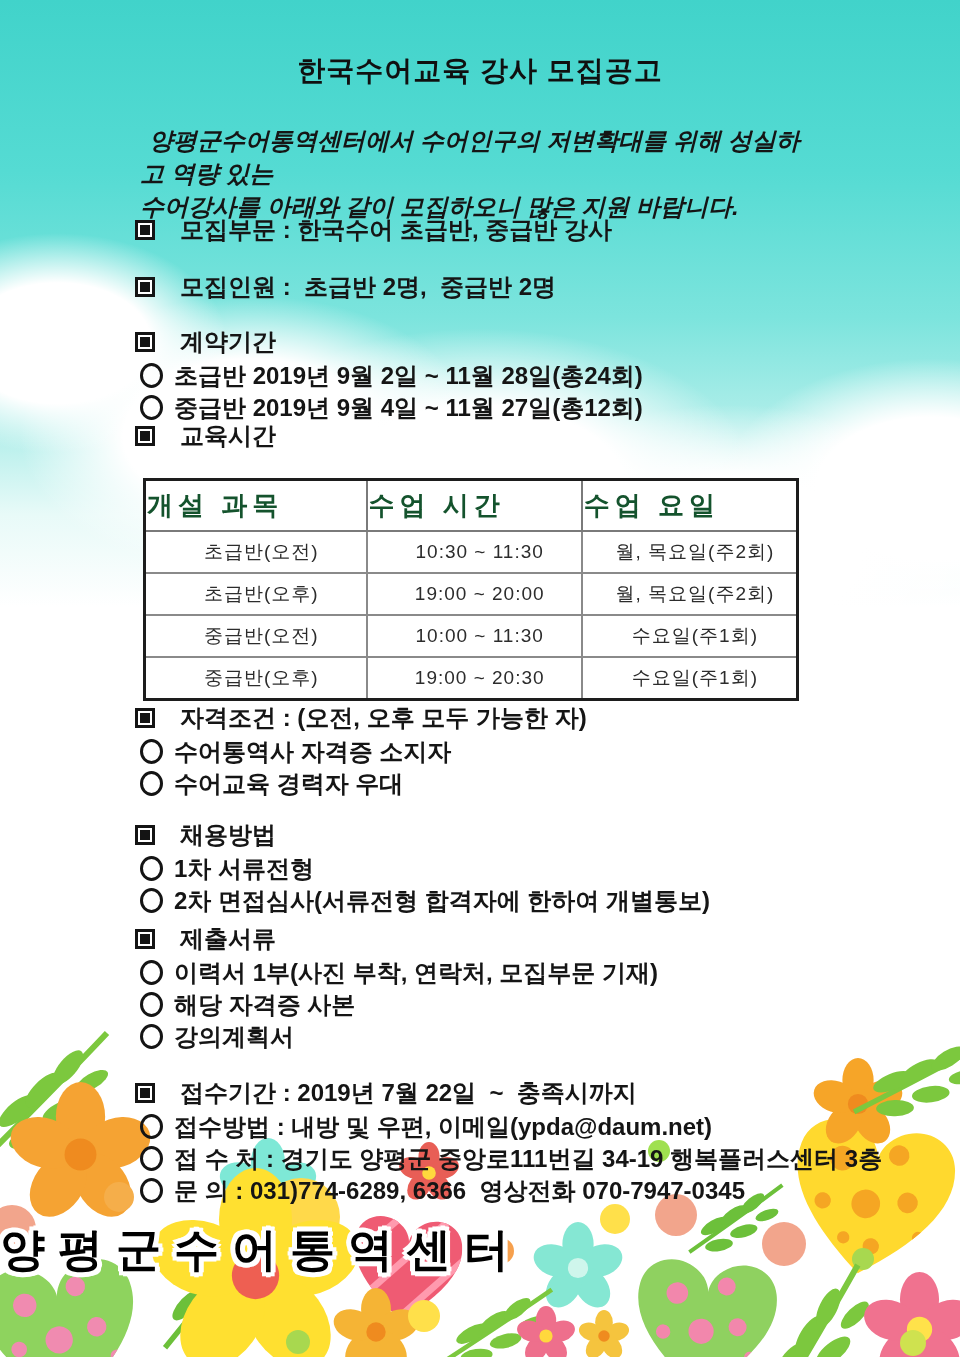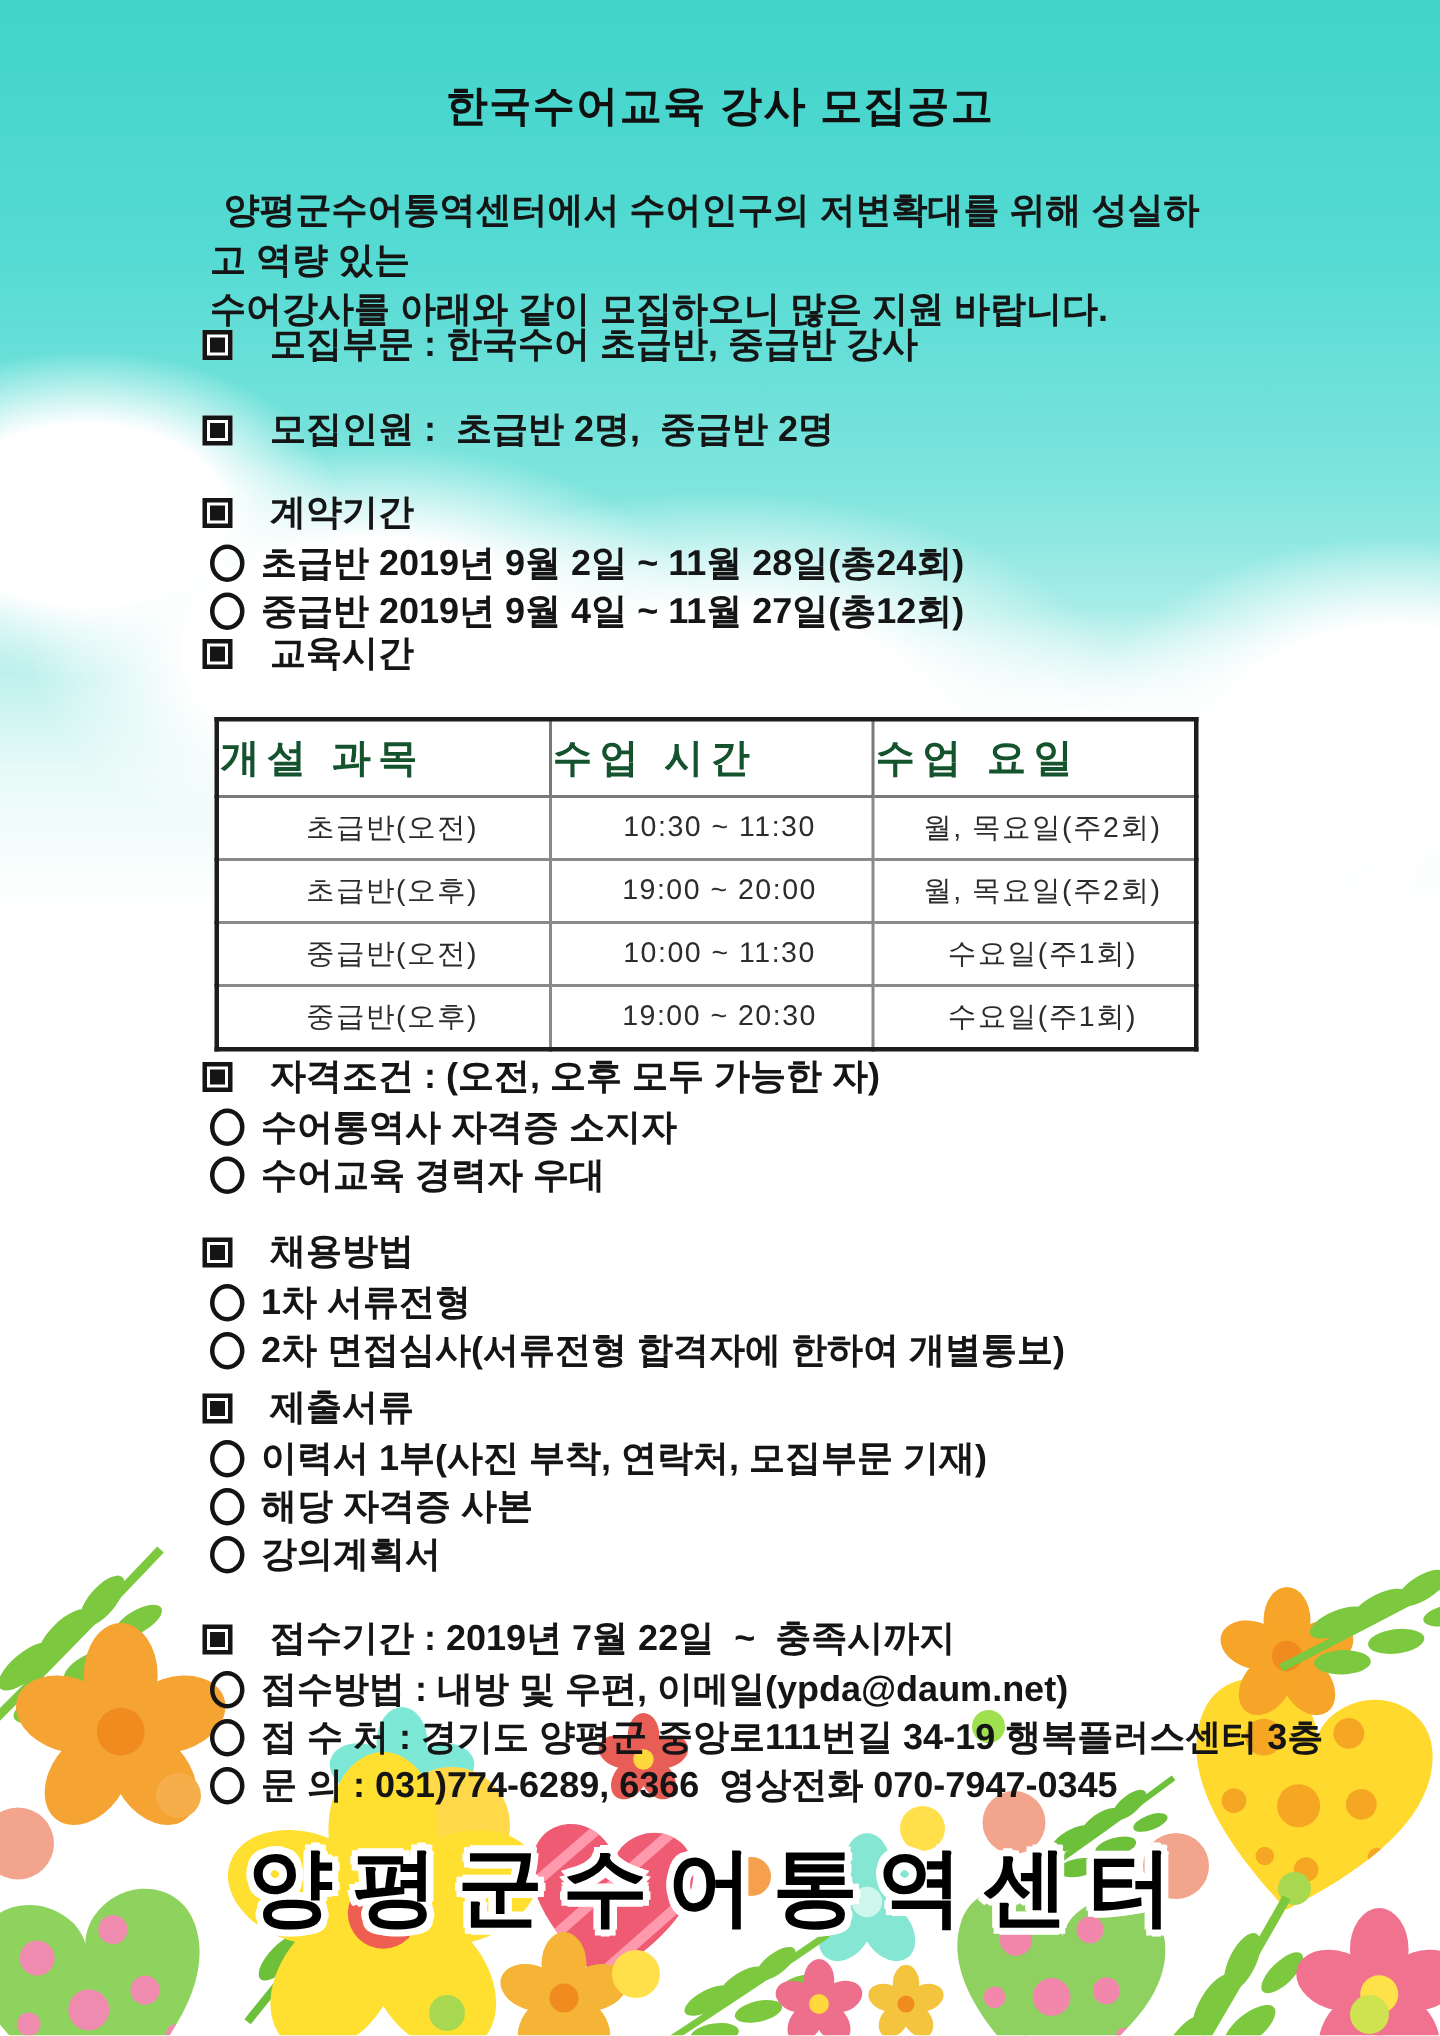--- a/index.html
+++ b/index.html
@@ -15,40 +15,40 @@
       radial-gradient(250px 150px at 76% 84%, #ffffff 52%, rgba(255,255,255,0) 100%),
       radial-gradient(210px 130px at 97% 74%, #ffffff 55%, rgba(255,255,255,0) 100%),
       linear-gradient(180deg,#41d3ca 0%,#55dbd3 26%,#7ce4dd 48%,#b5efeb 66%,#e8faf8 78%,#ffffff 92%);}
 
   
   .layer{position:absolute;inset:0;z-index:3;}
   .js-text{white-space:pre-wrap;}
   .title{position:absolute;left:0;right:0;top:52px;text-align:center;
     font-size:28px;font-weight:700;letter-spacing:1px;color:#101010;}
   .intro{position:absolute;left:140px;top:124px;width:680px;
-    font-size:24px;font-weight:600;line-height:33px;color:#151515;text-indent:9px;}
+    font-size:24px;font-weight:600;line-height:33px;color:#151515;text-indent:9px;font-style:italic;}
   .intro .l2{text-indent:0;}
   .sec{position:absolute;left:135px;width:760px;color:#151515;}
   .sec .h{display:flex;align-items:center;font-size:24px;font-weight:700;line-height:30px;gap:12px;}
   .sec .it{display:flex;align-items:center;font-size:24px;font-weight:600;line-height:27px;margin-top:5px;margin-left:5px;}
   .sq{flex:0 0 auto;display:inline-block;width:14px;height:14px;border:3px solid #141414;position:relative;margin-right:13px;background:#fff;}
   .sq::after{content:"";position:absolute;inset:2px;background:#141414;}
   .circ{flex:0 0 auto;display:inline-block;width:17px;height:19px;border:3px solid #141414;border-radius:50%;margin-right:11px;background:transparent;}
 
   
   .sched{position:absolute;left:143px;top:478px;width:656px;border-collapse:collapse;
     background:#ffffff;border:3px solid #1d1d1d;table-layout:fixed;}
   .sched th{height:47px;font-size:26px;font-weight:600;letter-spacing:5px;color:#14532d;
     border:2px solid #7a7a7a;text-align:left;vertical-align:middle;}
   .sched td{height:38px;font-size:19px;font-weight:500;letter-spacing:1px;color:#2c2c2c;
     border:2px solid #8a8a8a;text-align:center;vertical-align:middle;padding-left:12px;}
 
   
-  .org{position:absolute;left:0;right:0;top:1220px;text-align:center;z-index:4;
-    font-size:57px;font-weight:800;letter-spacing:13px;color:#000;
+  .org{position:absolute;left:0;right:0;top:1220px;z-index:4;
+    font-size:45px;font-weight:800;letter-spacing:13px;color:#000;
     text-shadow:-4px -4px 0 #fff,4px -4px 0 #fff,-4px 4px 0 #fff,4px 4px 0 #fff,
                 -5px 0 0 #fff,5px 0 0 #fff,0 -5px 0 #fff,0 5px 0 #fff;}
 
   
   .deco{position:absolute;z-index:1;overflow:visible;}
   .dot{position:absolute;border-radius:50%;z-index:1;}
 </style>
 </head>
 <body>
 <div class="poster">

